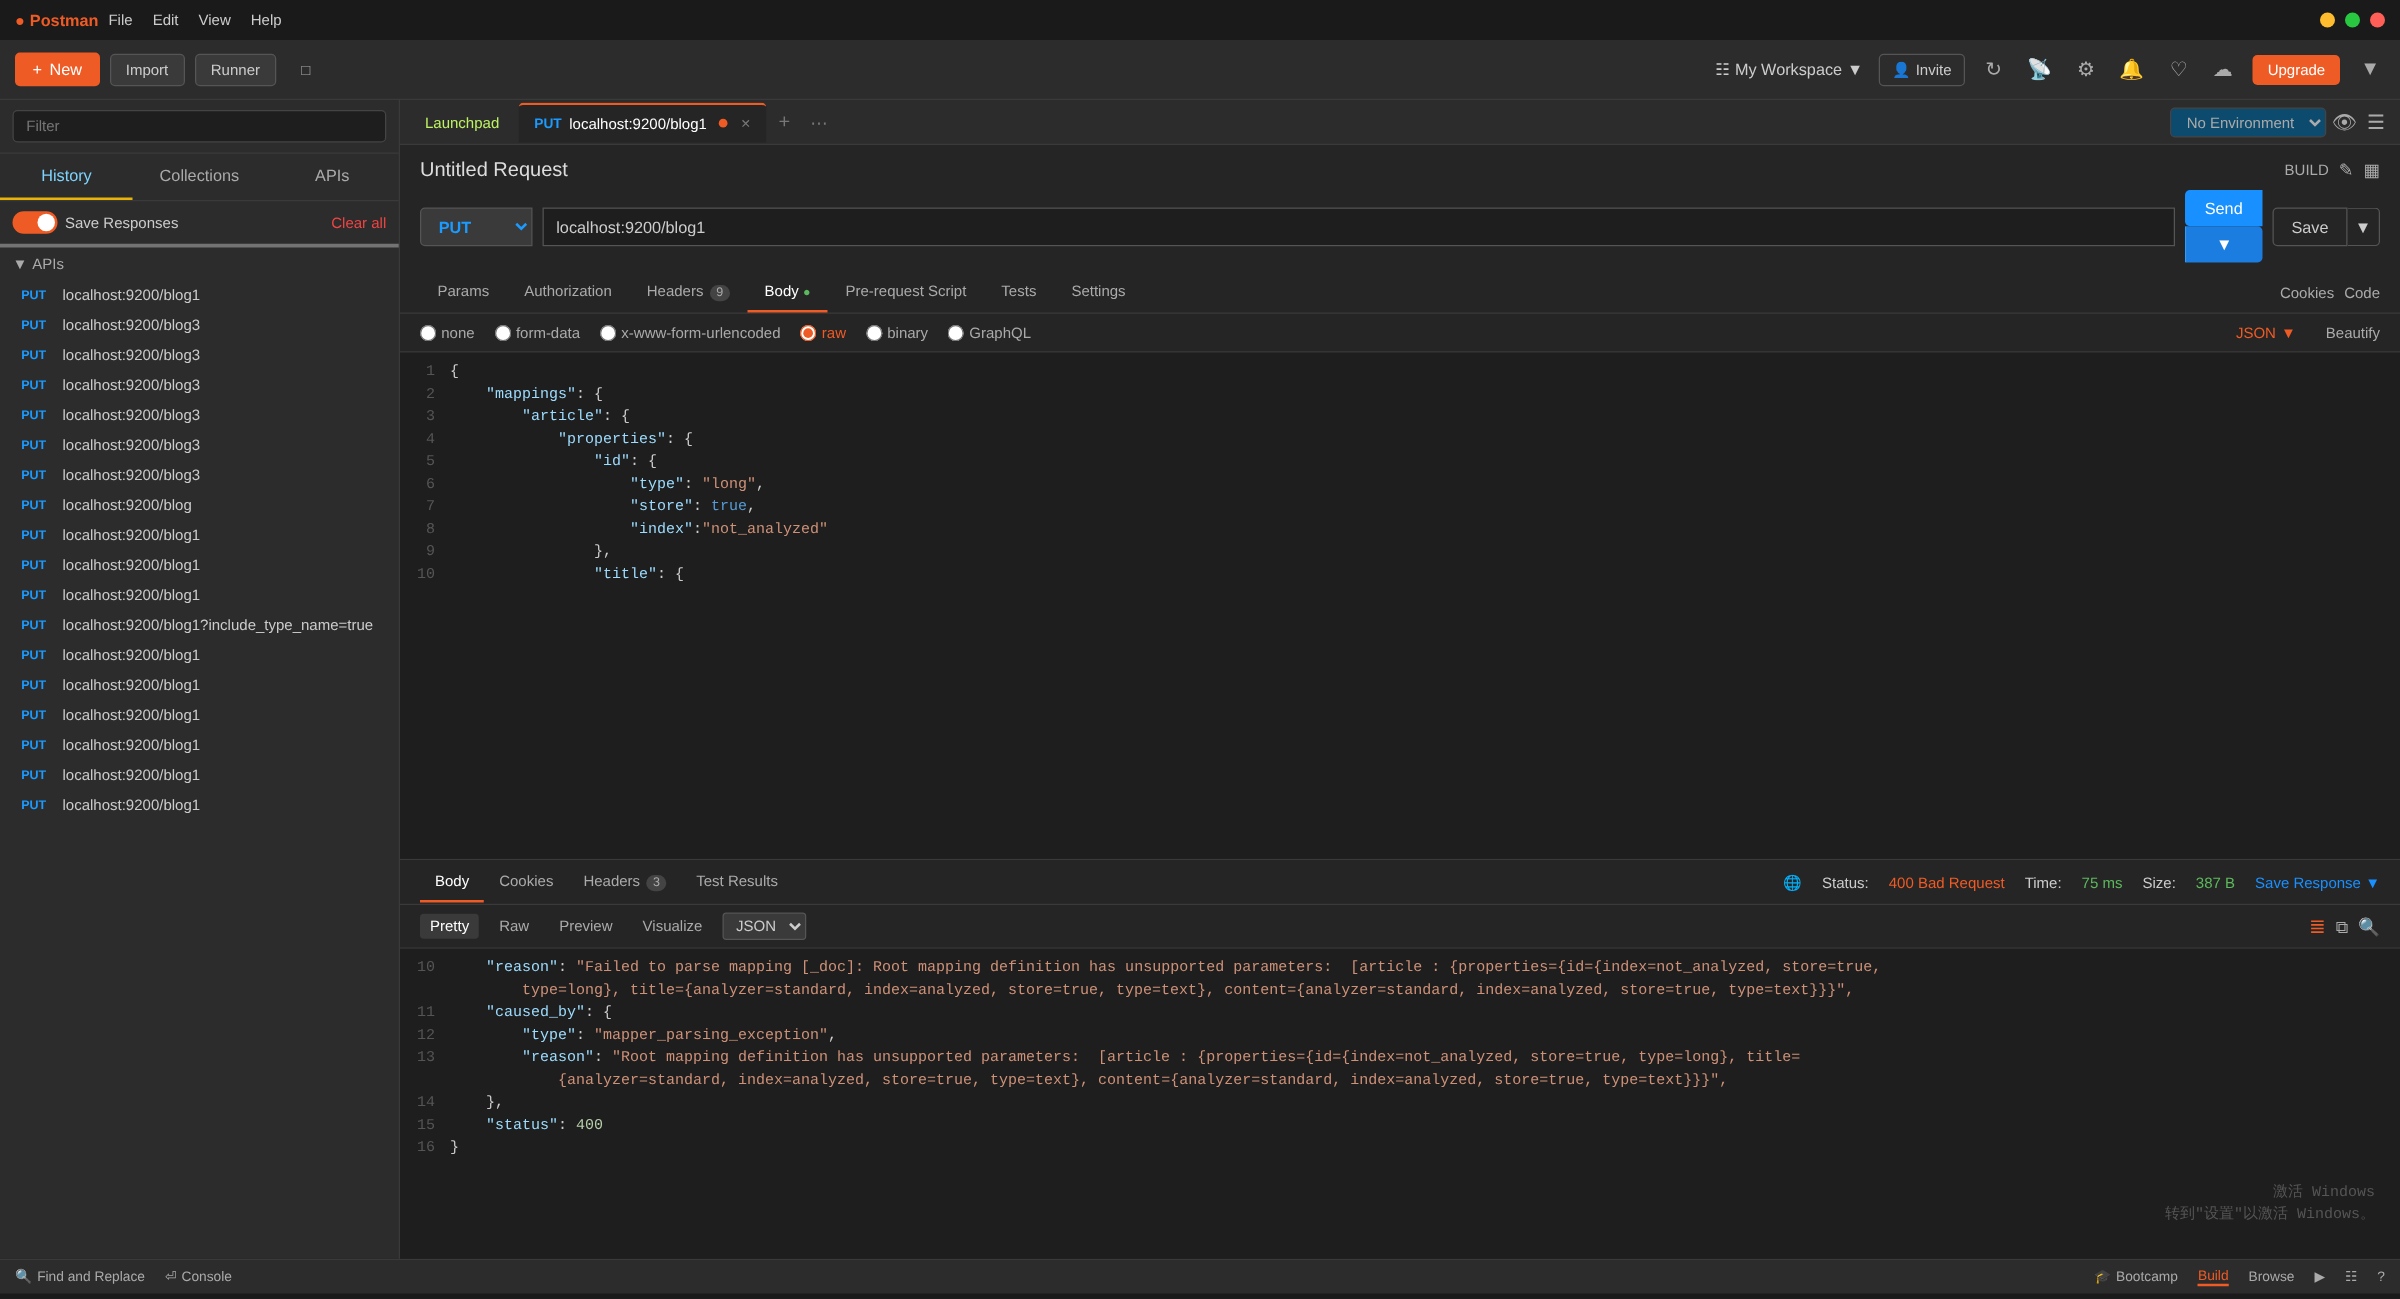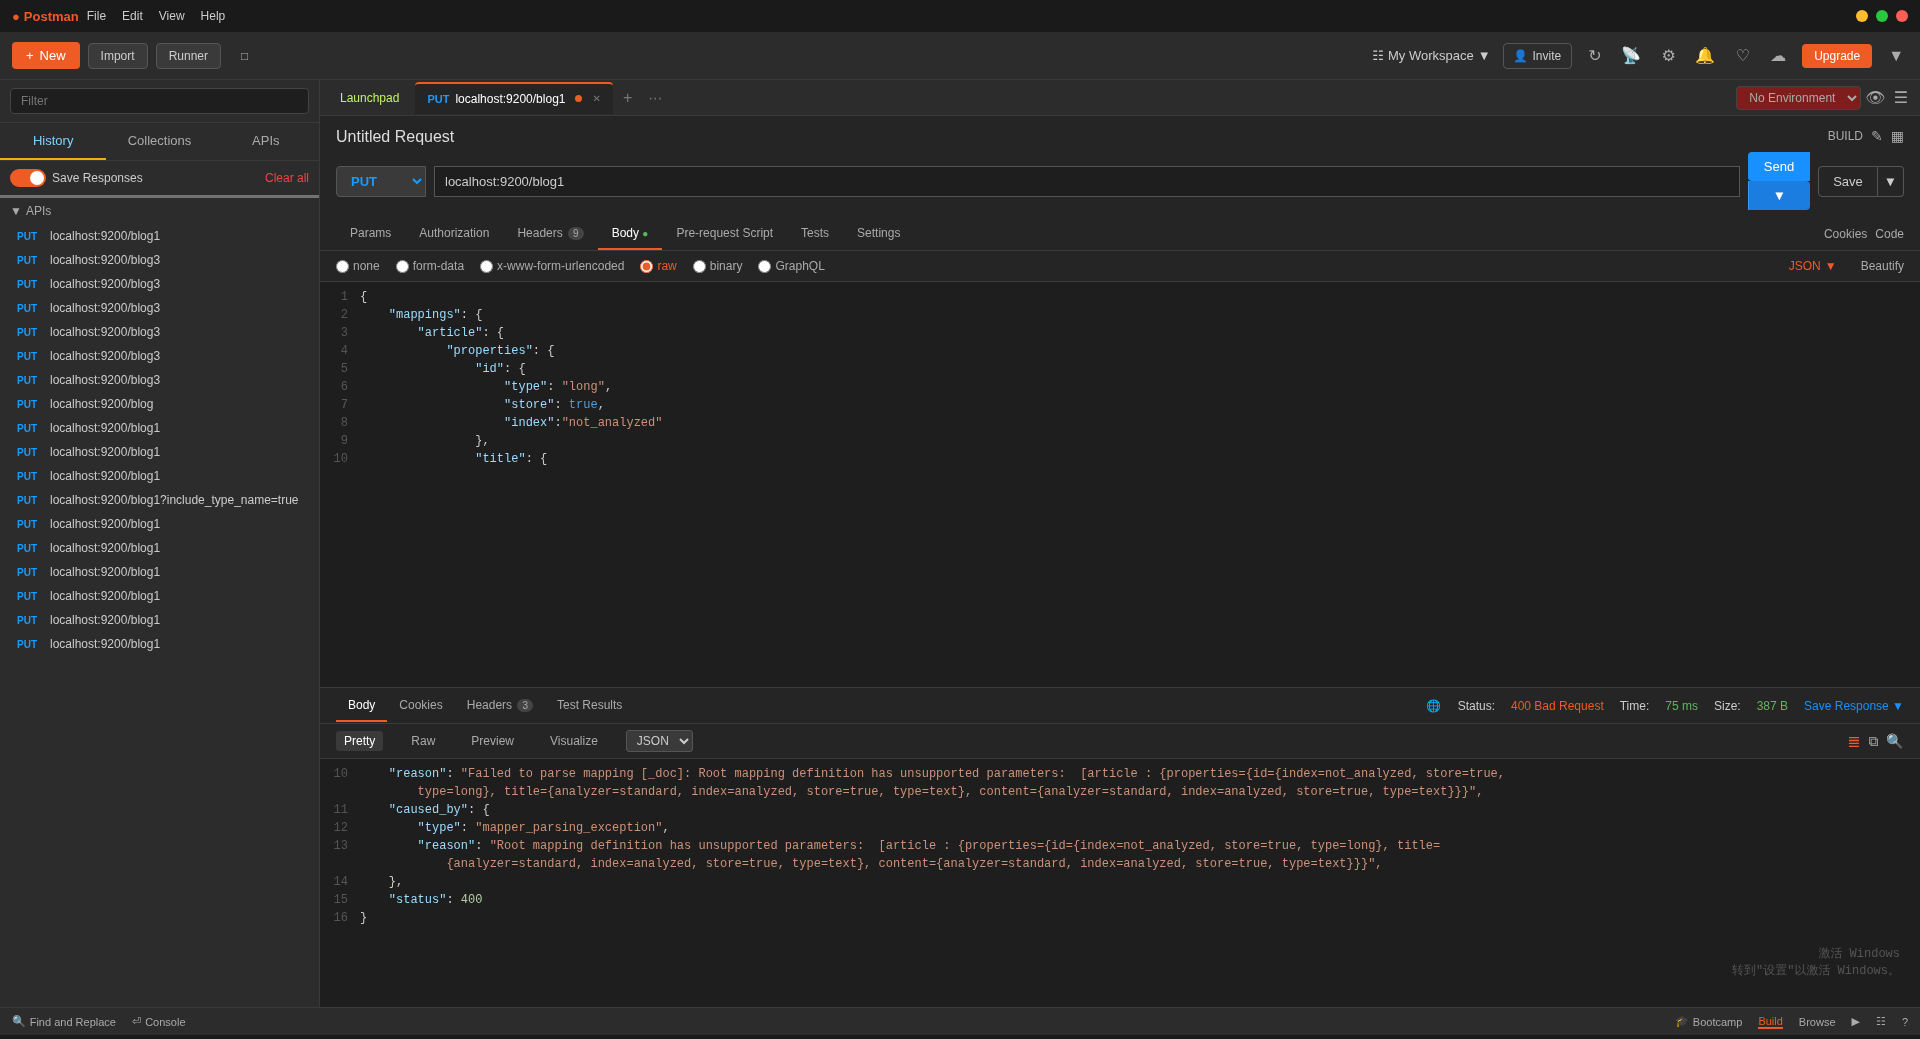--- a/index.html
+++ b/index.html
@@ -222,21 +222,21 @@
     }
     .tab-close { color: #777; font-size: 10px; margin-left: 4px; cursor: pointer; }
     .tab-add { color: #777; cursor: pointer; font-size: 16px; padding: 0 6px; }
     .tab-more { color: #777; cursor: pointer; font-size: 14px; padding: 0 6px; }
     .tab-env-selector {
       margin-left: auto;
       display: flex;
       align-items: center;
     }
     .env-select {
-      background: #7f1d1d;
+      background: #0c4a6e;
       border: 1px solid #444;
       color: #aaa;
       padding: 3px 8px;
       border-radius: 4px;
       font-size: 12px;
       cursor: pointer;
     }
 
     
     #request-header {
@@ -448,21 +448,21 @@
     }
     .status-value { color: #5cb85c; }
     .status-value.error { color: #ef5b25; }
     .save-resp-btn { color: #1890ff; cursor: pointer; font-size: 12px; }
 
     
     #resp-format-row {
       display: flex;
       align-items: center;
       padding: 6px 16px;
-      gap: 20px;
+      gap: 8px;
       border-bottom: 1px solid #3a3a3a;
     }
     .fmt-btn {
       background: none;
       border: none;
       color: #aaa;
       padding: 3px 8px;
       border-radius: 3px;
       cursor: pointer;
       font-size: 12px;

